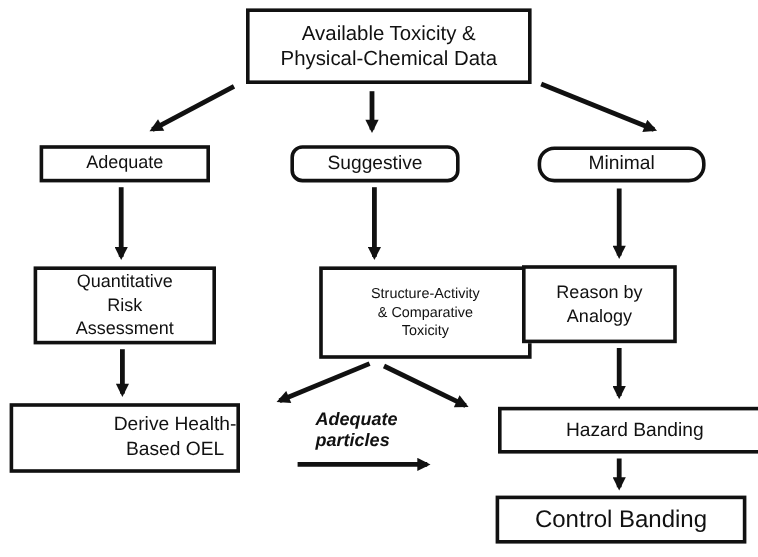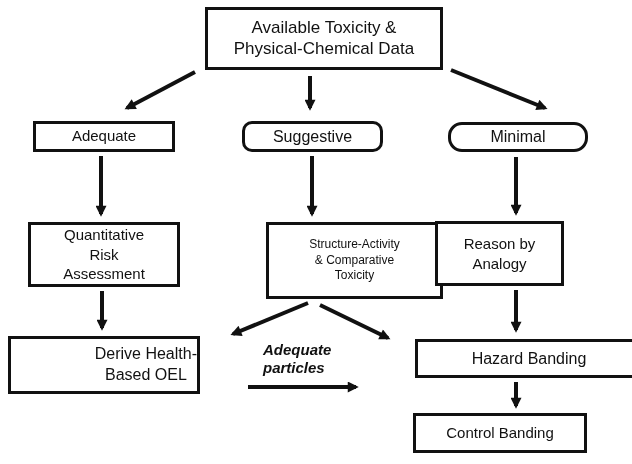--- a/index.html
+++ b/index.html
@@ -29,21 +29,21 @@
   }
   .root      { left: 205px; top: 7px;   width: 238px; height: 63px; font-size: 17px; }
   .adequate  { left: 33px;  top: 121px; width: 142px; height: 31px; font-size: 15px; }
   .suggestive{ left: 242px; top: 121px; width: 141px; height: 31px; font-size: 16px; border-radius: 10px; }
   .minimal   { left: 448px; top: 122px; width: 140px; height: 30px; font-size: 16px; border-radius: 14px; }
   .qra       { left: 28px;  top: 222px; width: 152px; height: 65px; font-size: 15px; line-height: 1.3; }
   .saa       { left: 226px; top: 222px; width: 177px; height: 77px; font-size: 12px; line-height: 1.3; margin-left: 40px; }
   .rba       { left: 435px; top: 221px; width: 129px; height: 65px; font-size: 15px; line-height: 1.3; }
   .oel       { left: 8px;   top: 336px; width: 192px; height: 58px; font-size: 16px; line-height: 1.3; justify-content: flex-end; }
   .hazard    { left: 415px; top: 339px; width: 228px; height: 39px; font-size: 16px; }
-  .control   { left: 413px; top: 413px; width: 174px; height: 40px; font-size: 15px; }
+  .control   { left: 413px; top: 413px; width: 209px; height: 40px; font-size: 20px; }
   .note {
     position: absolute;
     left: 263px; top: 341px;
     font-weight: bold;
     font-style: italic;
     font-size: 15px;
     line-height: 1.2;
     white-space: pre-line;
     text-align: left;
   }

